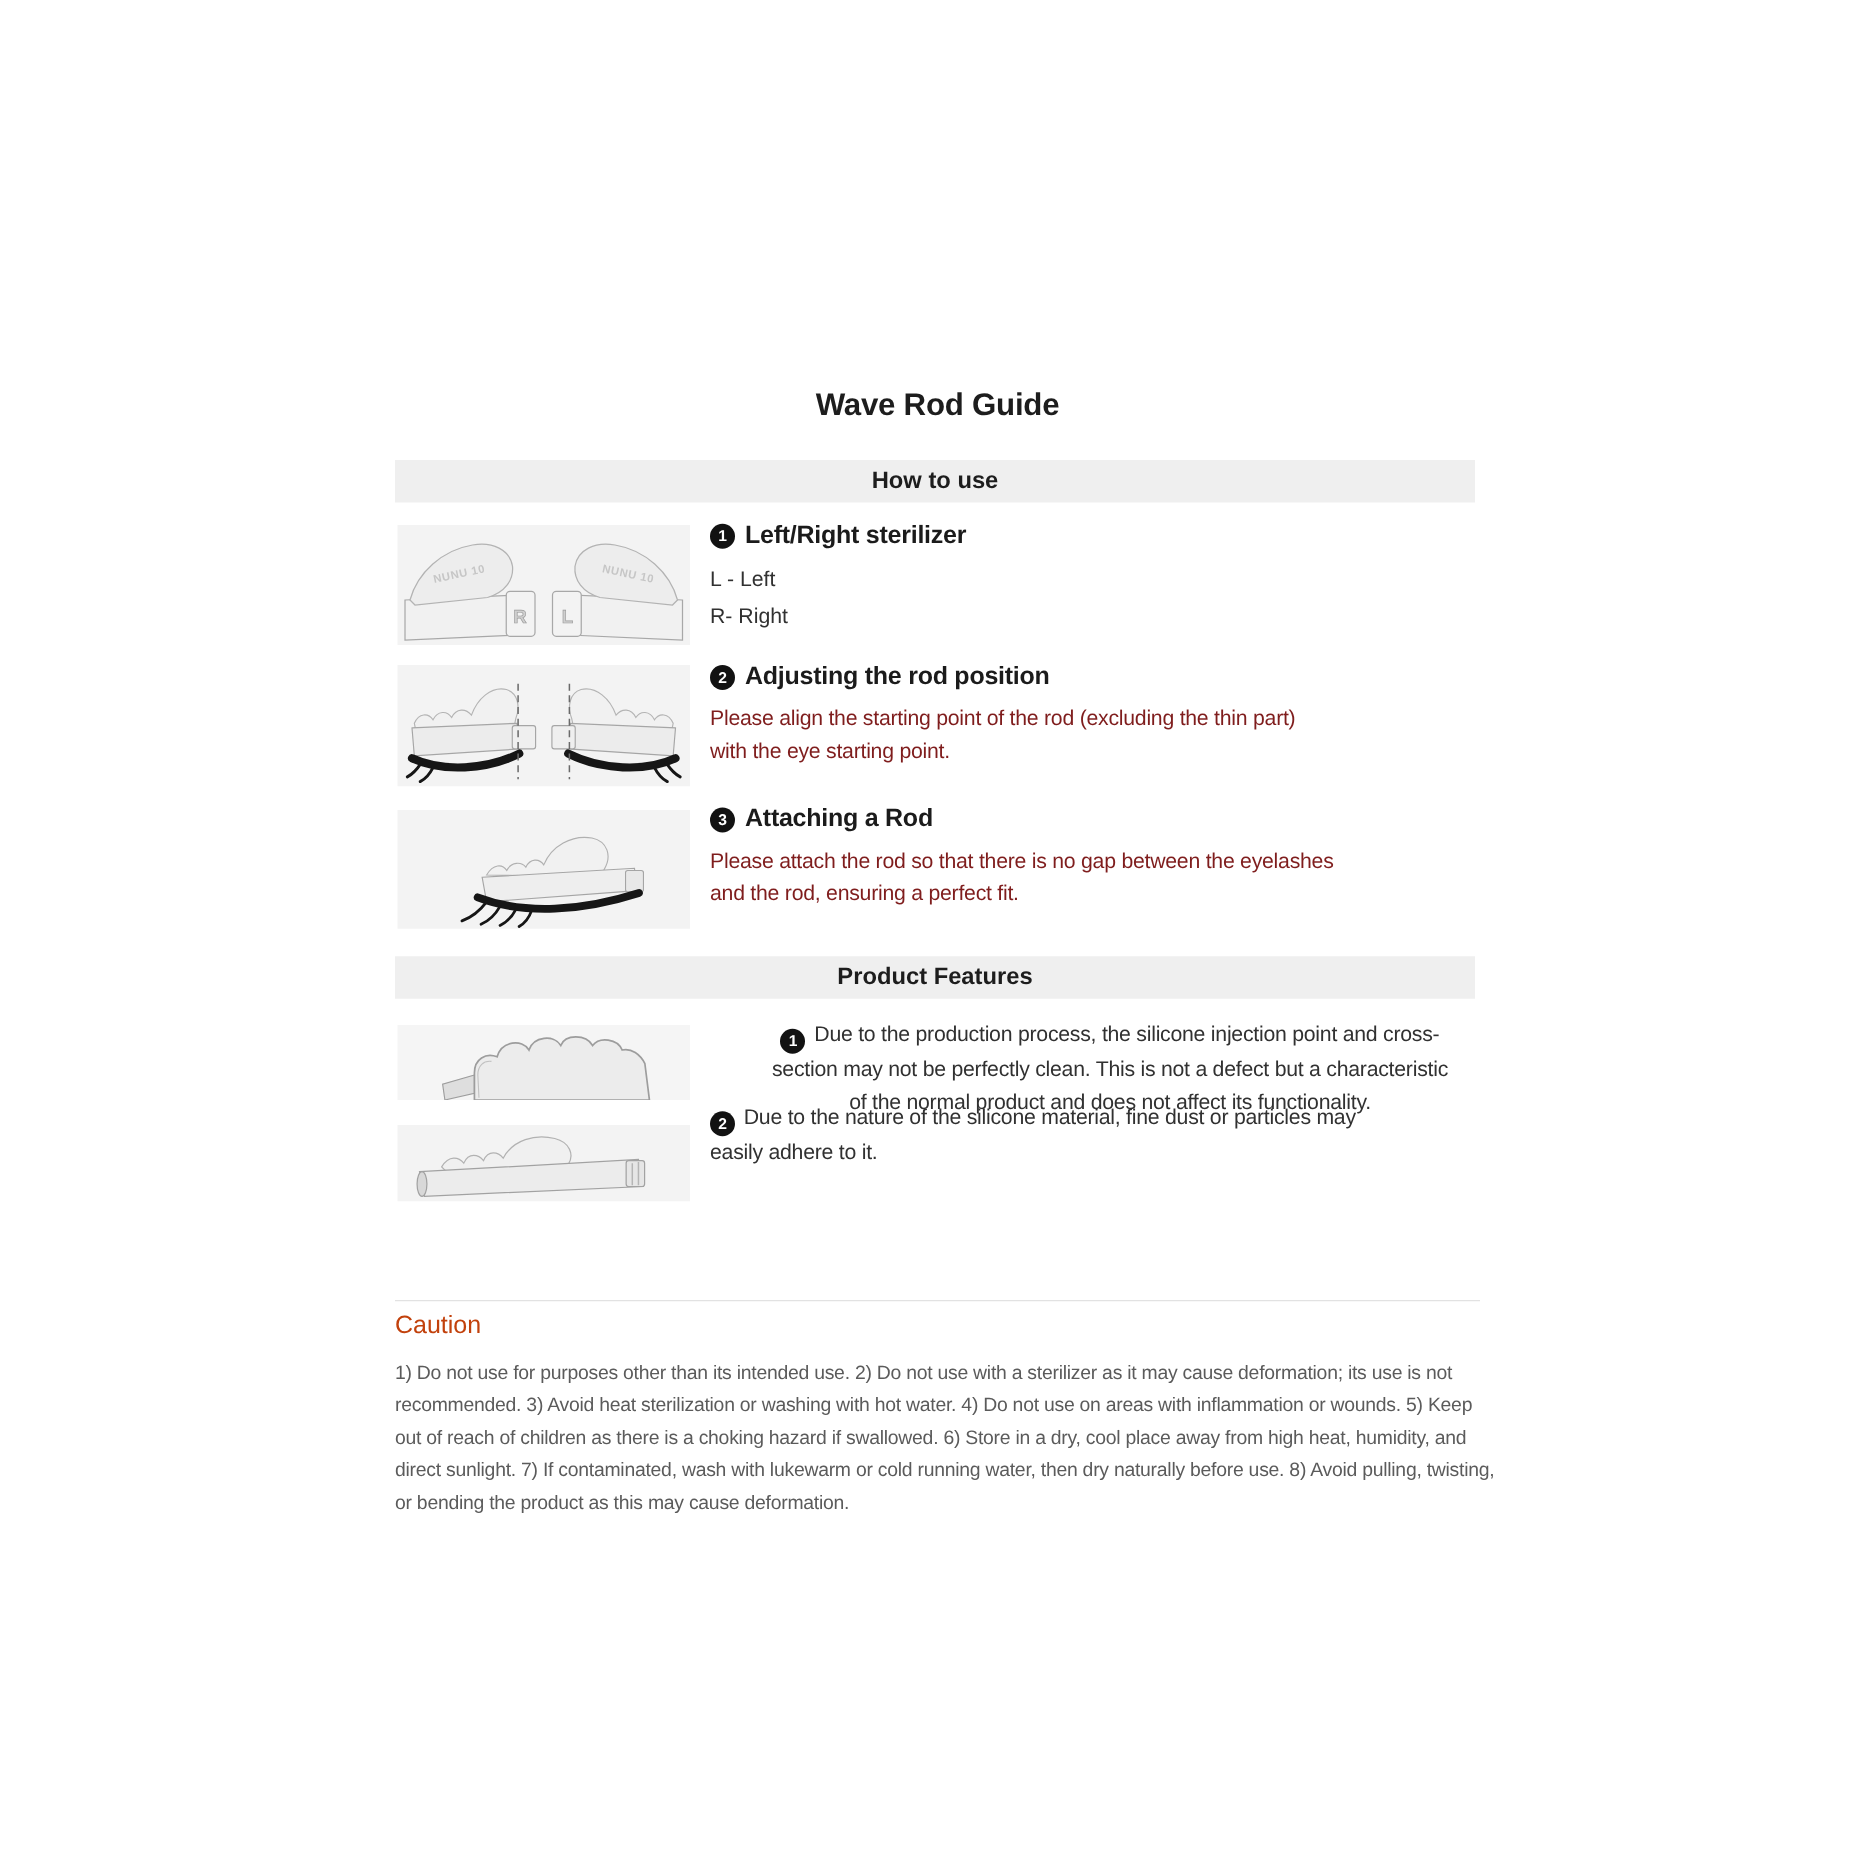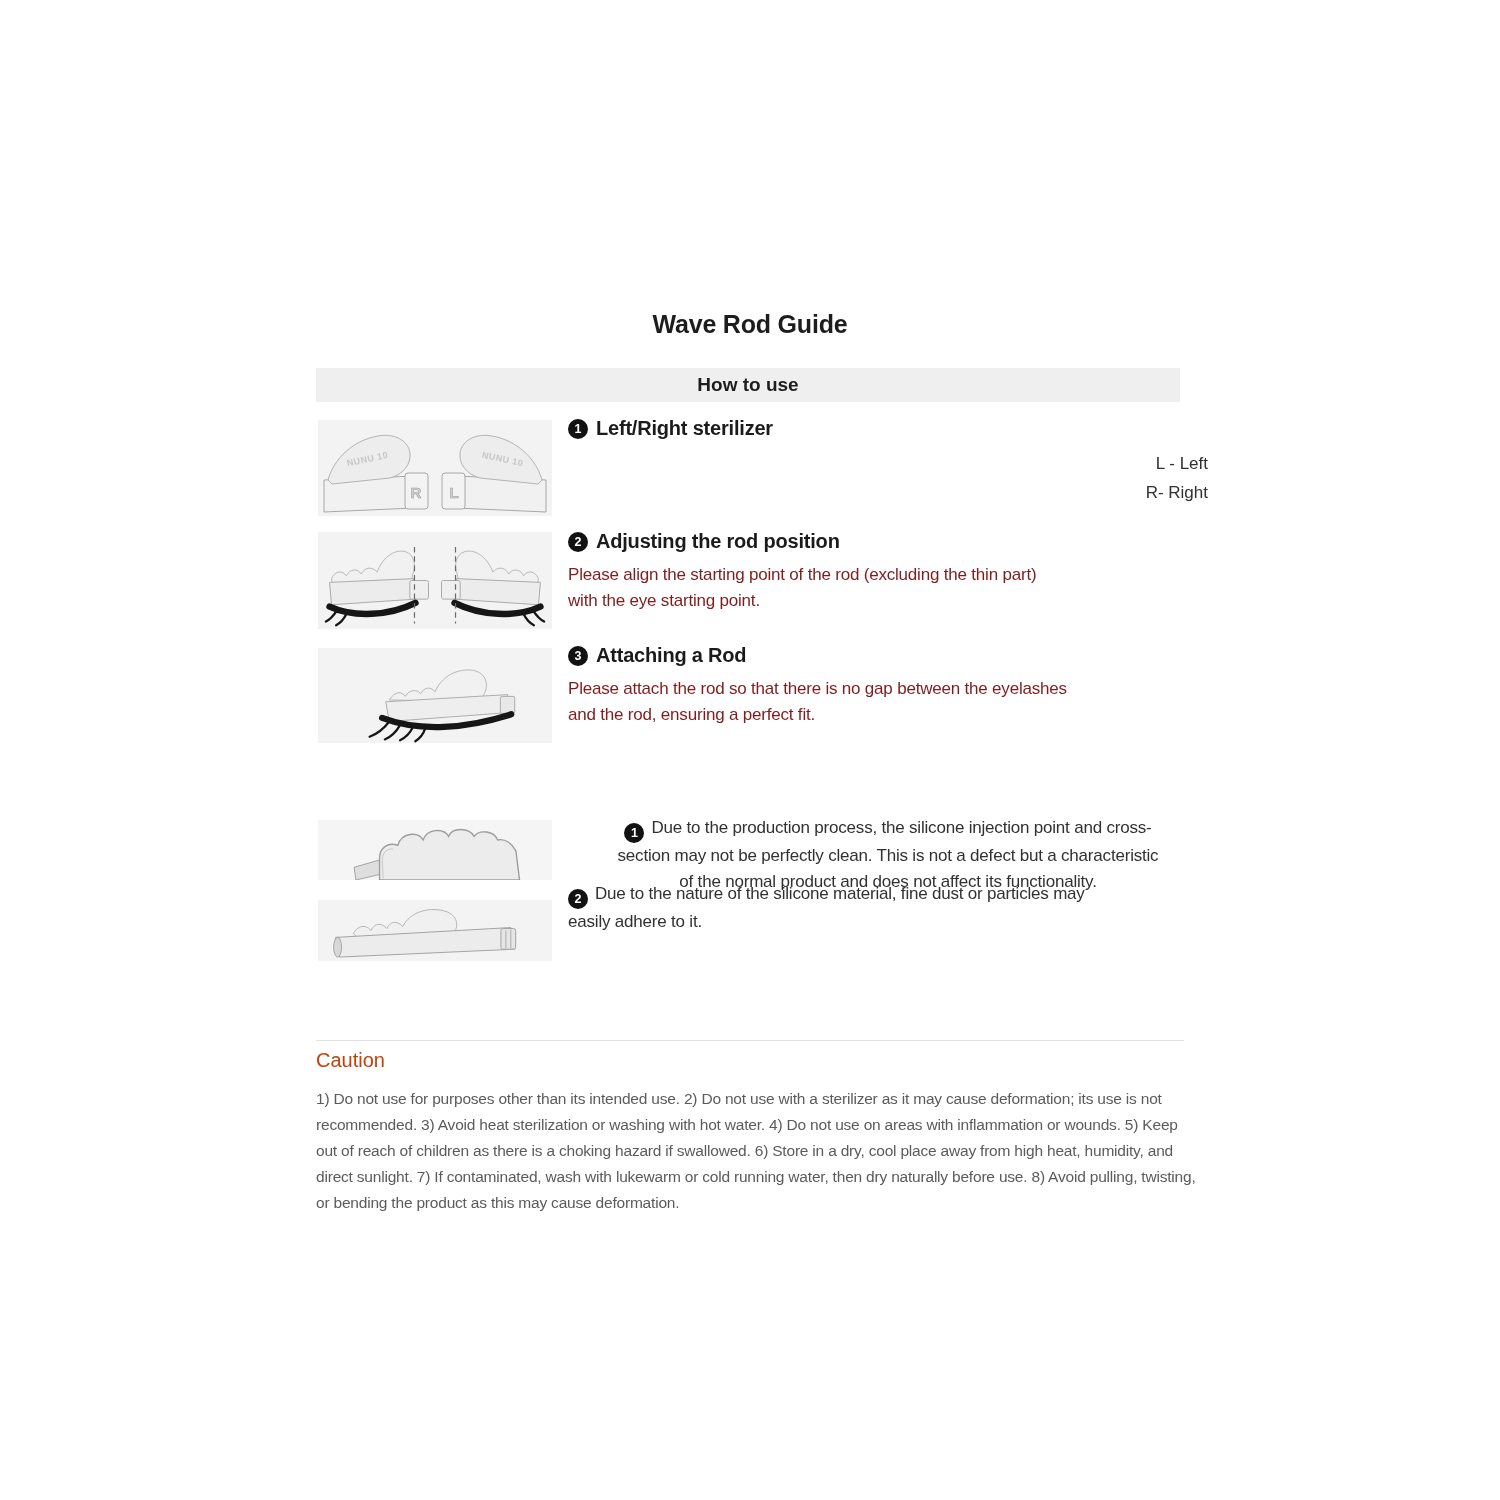--- a/index.html
+++ b/index.html
@@ -37,21 +37,21 @@
     display:inline-flex; flex:none; width:20px; height:20px; border-radius:50%;
     background:#121212; color:#ffffff; font-size:12.5px; font-weight:700;
     align-items:center; justify-content:center; margin-right:8px;
   }
   .badge-inline {
     display:inline-flex; width:20px; height:20px; border-radius:50%;
     background:#121212; color:#ffffff; font-size:12.5px; font-weight:700;
     align-items:center; justify-content:center; margin-right:7px; vertical-align:-4px;
   }
   .step-lines { margin-top:9px; }
-  .step-line { font-size:17px; line-height:29px; color:#313131;text-align:right; }
+  .step-line { font-size:17px; line-height:29px; color:#313131; }
   .step-body {
     margin-top:9px; font-size:17px; line-height:26px; color:#7f1d1d;
     white-space:pre-line; letter-spacing:-0.2px;
   }
   .feat-body { font-size:17px; line-height:26px; color:#313131; letter-spacing:-0.2px; }
   .feat-body .pre { white-space:pre-line; }
   .divider { position:absolute; top:1040px; left:316px; width:868px; height:1px; background:#e2e2e2; }
   .caution-title { position:absolute; top:1049px; left:316px; font-size:20px; font-weight:400; color:#c2410c; }
   .caution-body {
     position:absolute; top:1086px; left:316px; width:885px;
@@ -138,20 +138,23 @@
   </div>
   <div class="txt t3">
     <div class="step-title">
       <span class="badge">3</span>
       <span>Attaching a Rod</span>
     </div>
     <div class="step-body">Please attach the rod so that there is no gap between the eyelashes
 and the rod, ensuring a perfect fit.</div>
   </div>
 
+  <div class="band band-features">
+    <span>Product Features</span>
+  </div>
 
   <div class="fig fig4">
     <svg viewBox="0 0 234 66">
       <path d="M56,44 L28,52 L30,66 L56,60 Z" fill="#dedede" stroke="#9d9d9d" stroke-width="1"></path>
       <path d="M56,66 L56,42 C56,30 66,24 76,28 C80,14 98,12 104,22 C108,10 126,8 132,18 C136,8 154,8 160,18 C166,10 182,12 186,22 C194,20 202,26 206,34 L210,66 Z" fill="#ececec" stroke="#9d9d9d" stroke-width="1.5"></path>
       <path d="M60,64 L59,44 C59,36 64,31 71,32" fill="none" stroke="#c2c2c2" stroke-width="1"></path>
     </svg>
   </div>
   <div class="txt t4">
     <div class="feat-body">

